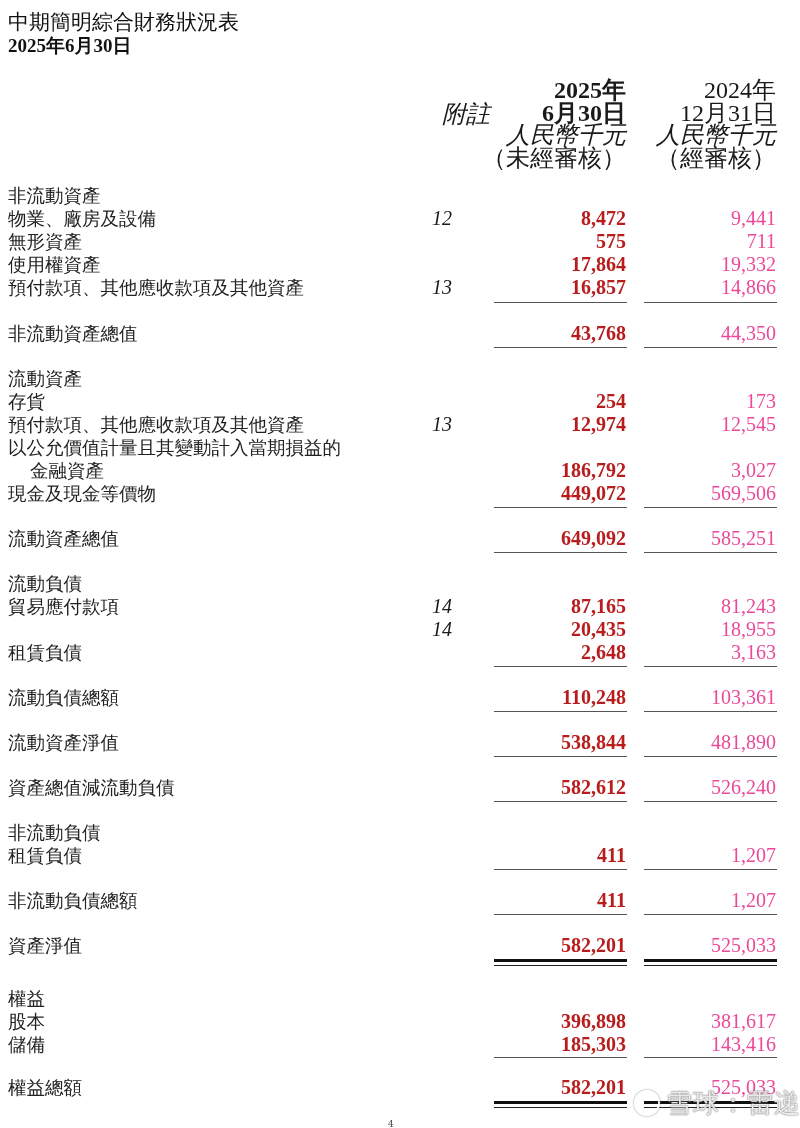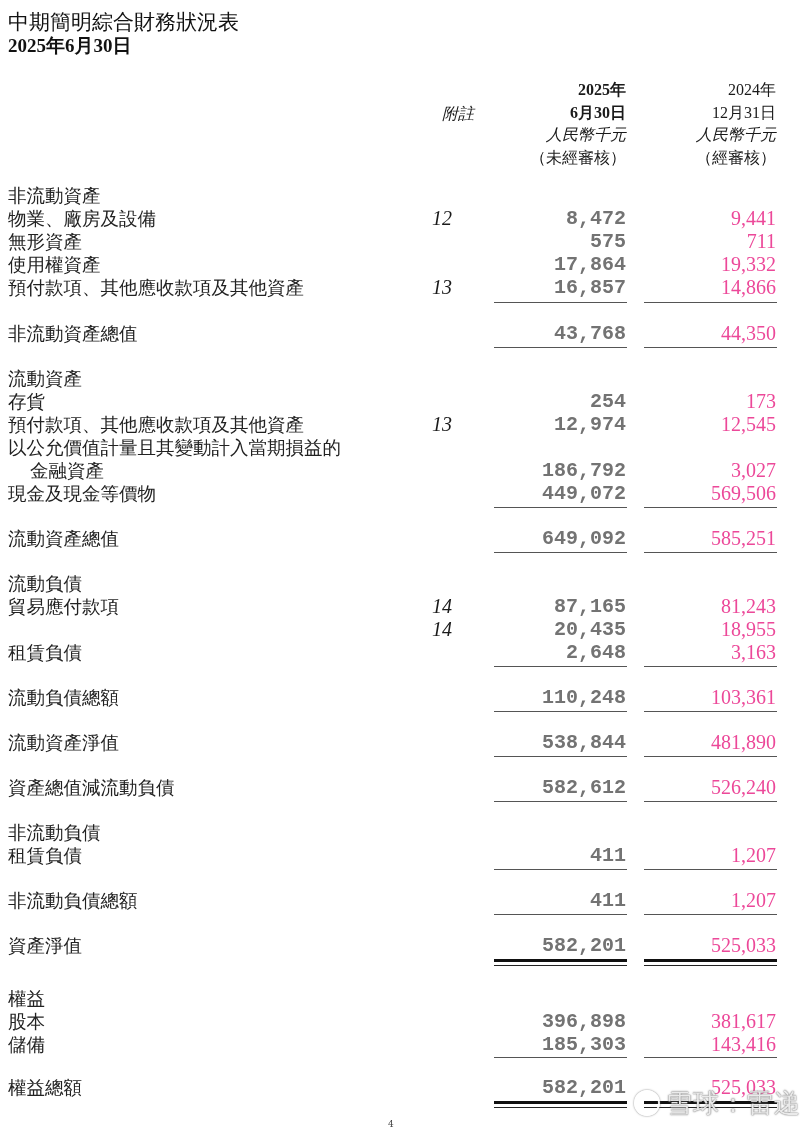--- a/index.html
+++ b/index.html
@@ -13,21 +13,21 @@
     font-size: 21px; line-height: 24px; font-family: "DejaVu Sans", sans-serif;
     color: #111;
   }
   .subtitle {
     position: absolute; left: 8px; top: 35px;
     font-size: 19px; line-height: 22px; font-weight: bold;
     font-family: "Liberation Serif", serif;
     color: #111;
   }
   .hdr {
-    position: absolute; font-size: 16px; line-height: 22.5px; text-align: right;
+    position: absolute; font-size: 24px; line-height: 22.5px; text-align: right;
     font-family: "Liberation Serif", serif;
   }
   .hdr div { white-space: nowrap; }
   .hdr-note { left: 414px; top: 103px; font-style: italic; text-align: left; margin-left: 28px; }
   .hdr-c1 { right: 174px; top: 79px; }
   .hdr-c2 { right: 24px; top: 79px; }
   .b { font-weight: bold; }
   .it { font-style: italic; }
 
   .row {
@@ -38,21 +38,21 @@
     position: absolute; left: 8px; white-space: nowrap;
     font-family: "DejaVu Sans", sans-serif; font-size: 18.5px; color: #222; text-align: center;
   }
   .row .lbl.indent { left: 30px; }
   .row .note {
     position: absolute; left: 432px; font-style: italic;
     font-family: "Liberation Serif", serif; font-size: 20px;
   }
   .row .v1 {
     position: absolute; right: 174px; font-weight: bold; text-align: right;
-    font-family: Liberation Mono, monospace; font-size: 20px; color: #737373;
+    font-family: Liberation Serif, serif; font-size: 20px; color: #b91c1c;
   }
   .row .v2 {
     position: absolute; right: 24px; text-align: right;
     font-family: "Liberation Serif", serif; font-size: 20px; color: #ec4899;
   }
   .rule { position: absolute; height: 0; border-top: 1.5px solid #555; }
   .rule.c1 { left: 494px; width: 133px; }
   .rule.c2 { left: 644px; width: 133px; }
   .dbl { position: absolute; height: 3px; background: #111; }
   .dbl.c1 { left: 494px; width: 133px; }

